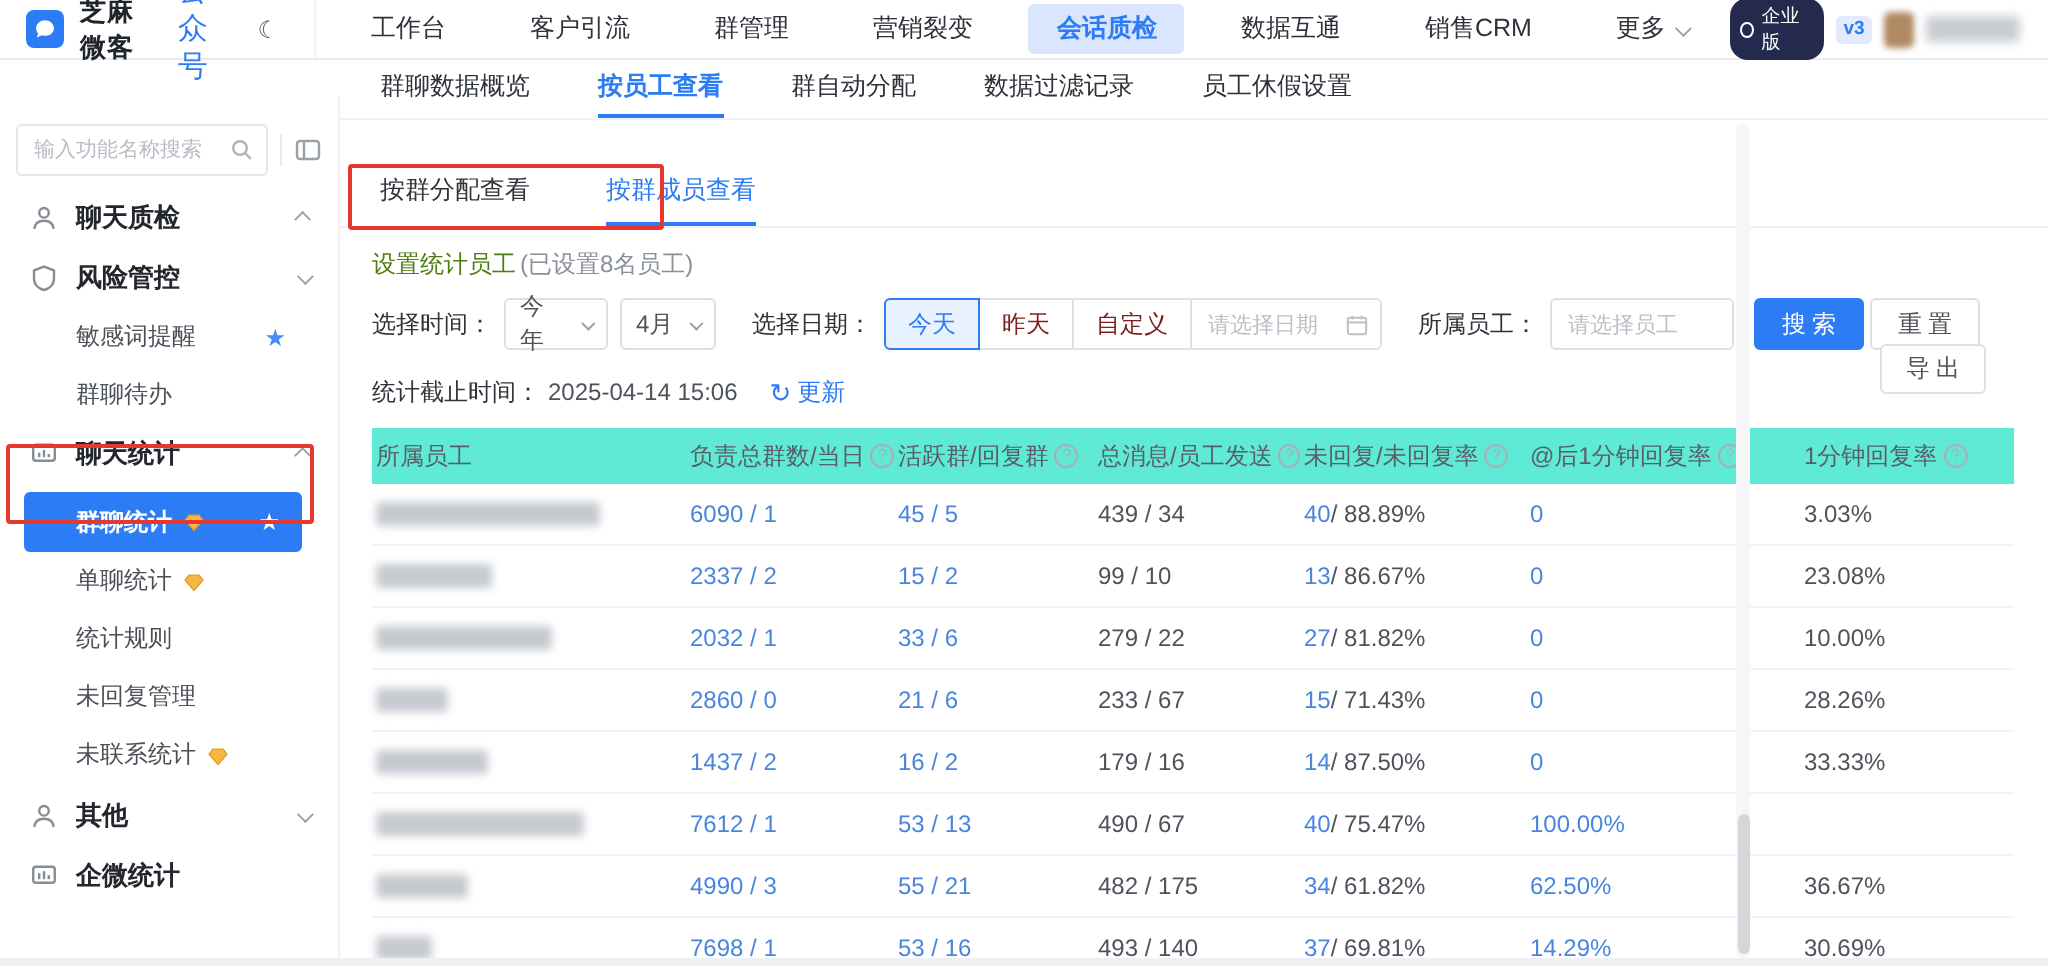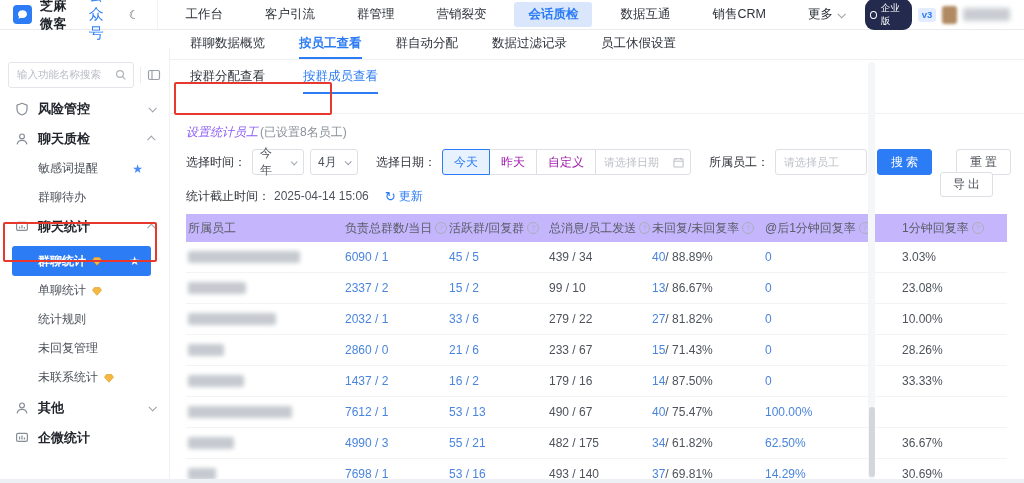--- a/index.html
+++ b/index.html
@@ -51,36 +51,36 @@
   .mi-selected .mi-child-label { color:#fff; font-weight:700; }
   .mi-selected .star { color:#fff; margin-left:auto; }
   .gem { margin-left:5px; display:inline-flex; }
 
   
   .main { position:absolute; left:170px; top:30px; width:854px; height:453px; background:#fff; }
   .tabbar { height:30px; border-bottom:1px solid #f0f1f3; display:flex; align-items:stretch; padding-left:20px; }
   .tab { font-size:12.5px; color:#2e323a; display:flex; align-items:center; margin-right:34px; cursor:pointer;
          border-bottom:2px solid transparent; white-space:nowrap; }
   .tab.active { color:#2b7cf5; font-weight:700; border-bottom-color:#2b7cf5; }
-  .subtabbar { height:54px; border-bottom:1px solid #f0f1f3; display:flex; align-items:flex-start; padding-left:20px; }
+  .subtabbar { height:54px; border-bottom:1px solid #f0f1f3; display:flex; align-items:flex-end; padding-left:20px; }
   .subtab { font-size:12.5px; color:#30333a; height:34px; display:flex; align-items:center; margin-right:38px;
             cursor:pointer; border-bottom:2px solid transparent; }
   .subtab.active { color:#2b7cf5; border-bottom-color:#2b7cf5; }
 
   .setrow { margin:10px 0 0 16px; font-size:12px; display:flex; align-items:center; }
-  .setlink { color:#8b5cf6; cursor:pointer;font-style:italic; }
+  .setlink { color:#4d7c0f; cursor:pointer; }
   .setnote { color:#8a9099; margin-left:2px; }
 
   .filters { margin:8px 0 0 16px; display:flex; align-items:center; font-size:12px; color:#30333a; }
   .flabel { margin-right:6px; white-space:nowrap; }
   .select { height:26px; border:1px solid #dcdfe4; border-radius:3px; display:flex; align-items:center;
             padding:0 7px; color:#4e535b; cursor:pointer; background:#fff; }
   .select .chev { margin-left:8px; width:5px; height:5px; }
   .seg { display:flex; }
-  .seg-btn { height:26px; border:1px solid #dcdfe4; background:#fff; color:#a21caf; font-size:12px;
+  .seg-btn { height:26px; border:1px solid #dcdfe4; background:#fff; color:#7f1d1d; font-size:12px;
              padding:0 11px; display:flex; align-items:center; cursor:pointer; margin-left:-1px; }
   .seg-btn:first-child { border-radius:3px 0 0 3px; margin-left:0; }
   .seg-btn.active { background:#e8f1fe; border-color:#2b7cf5; color:#2b7cf5; z-index:1; }
   .date-input { height:26px; width:96px; border:1px solid #dcdfe4; border-radius:0 3px 3px 0; display:flex;
                 align-items:center; padding:0 6px 0 8px; color:#bcc0c6; background:#fff; margin-left:-1px; }
   .date-ph { font-size:11px; flex:1; }
   .text-input { height:26px; width:92px; border:1px solid #dcdfe4; border-radius:3px; display:flex;
                 align-items:center; padding:0 8px; color:#bcc0c6; background:#fff; }
   .btn { height:26px; border-radius:3px; font-size:12px; display:flex; align-items:center; justify-content:center;
          cursor:pointer; letter-spacing:3px; padding:0 10px 0 13px; }
@@ -89,21 +89,21 @@
 
   .cutoff { margin:12px 0 0 16px; display:flex; align-items:center; font-size:12px; color:#30333a; height:18px; }
   .cutoff-val { color:#4e535b; margin-left:4px; }
   .refresh { color:#2b7cf5; margin-left:16px; display:flex; align-items:center; gap:3px; cursor:pointer; }
   .refresh-ic { font-size:13px; line-height:1; }
   .export-btn { position:absolute; right:31px; top:142px; height:25px; letter-spacing:3px; padding:0 9px 0 12px; }
 
   
   .table { margin:9px 16px 0 16px; width:821px; font-size:12px; }
   .tgrid { display:grid; grid-template-columns:157px 104px 100px 103px 113px 137px 107px; }
-  .thead { background:#c4b5fd; height:28px; }
+  .thead { background:#5eead4; height:28px; }
   .th { display:flex; align-items:center; color:#5a5e66; padding-left:2px; white-space:nowrap; }
   .qicon { display:inline-block; width:12px; height:12px; border:1px solid #aab0b8; border-radius:50%;
            font-size:8px; line-height:10px; text-align:center; color:#aab0b8; margin-left:3px; }
   .qicon::after { content:"?"; }
   .trow { height:31px; border-bottom:1px solid #f2f3f5; }
   .td { display:flex; align-items:center; padding-left:2px; color:#4e535b; white-space:nowrap; }
   .td .blue, .td.blue { color:#4a85dd; }
   .blur-block { background:#c6cad0; border-radius:2px; filter:blur(2px); display:inline-block; height:12px; }
 
   
@@ -167,35 +167,35 @@
       <svg width="14" height="14" viewBox="0 0 14 14">
           <rect x="1.5" y="2.5" width="11" height="9" rx="1.5" fill="none" stroke="#9aa0a8" stroke-width="1.2"></rect>
           <line x1="5" y1="2.5" x2="5" y2="11.5" stroke="#9aa0a8" stroke-width="1.2"></line>
         </svg>
     </div>
 
     <div class="menu">
       <div class="mi-section">
         <span class="mi-icon">
             <svg width="14" height="14" viewBox="0 0 14 14">
-              <path d="M7 1.3 12 3.2v3.9c0 3.4-2.4 5.3-5 5.9-2.6-.6-5-2.5-5-5.9V3.2L7 1.3z" fill="none" stroke="#878d96" stroke-width="1.2"></path>
-            </svg>
-          </span>
-        <span class="mi-label">风险管控</span>
-        <i class="chev down"></i>
+              <circle cx="7" cy="4.4" r="2.4" fill="none" stroke="#878d96" stroke-width="1.2"></circle>
+              <path d="M2.2 12.4c.3-2.7 2.2-4 4.8-4s4.5 1.3 4.8 4" fill="none" stroke="#878d96" stroke-width="1.2"></path>
+            </svg>
+          </span>
+        <span class="mi-label">聊天质检</span>
+        <i class="chev up"></i>
       </div>
       <div class="mi-section">
         <span class="mi-icon">
             <svg width="14" height="14" viewBox="0 0 14 14">
-              <circle cx="7" cy="4.4" r="2.4" fill="none" stroke="#878d96" stroke-width="1.2"></circle>
-              <path d="M2.2 12.4c.3-2.7 2.2-4 4.8-4s4.5 1.3 4.8 4" fill="none" stroke="#878d96" stroke-width="1.2"></path>
-            </svg>
-          </span>
-        <span class="mi-label">聊天质检</span>
-        <i class="chev up"></i>
+              <path d="M7 1.3 12 3.2v3.9c0 3.4-2.4 5.3-5 5.9-2.6-.6-5-2.5-5-5.9V3.2L7 1.3z" fill="none" stroke="#878d96" stroke-width="1.2"></path>
+            </svg>
+          </span>
+        <span class="mi-label">风险管控</span>
+        <i class="chev down"></i>
       </div>
       <div class="mi-child">
         <span class="mi-child-label">敏感词提醒</span>
         <span class="star blue">★</span>
       </div>
       <div class="mi-child">
         <span class="mi-child-label">群聊待办</span>
       </div>
       <div class="mi-section">
         <span class="mi-icon">
@@ -306,21 +306,21 @@
               <line x1="3.6" y1="1" x2="3.6" y2="3" stroke="#bcc0c6" stroke-width="1.1"></line>
               <line x1="8.4" y1="1" x2="8.4" y2="3" stroke="#bcc0c6" stroke-width="1.1"></line>
             </svg>
         </div>
       </div>
       <span class="flabel" style="margin-left:18px">所属员工：</span>
       <div class="text-input">
         <span class="date-ph">请选择员工</span>
       </div>
       <div class="btn primary" style="margin-left:10px">搜索</div>
-      <div class="btn plain" style="margin-left:24px">重置</div>
+      <div class="btn plain" style="margin-left:3px">重置</div>
     </div>
 
     <div class="cutoff">
       <span>统计截止时间：</span>
       <span class="cutoff-val">2025-04-14 15:06</span>
       <span class="refresh">
         <span class="refresh-ic">↻</span>
         <span>更新</span>
       </span>
     </div>

